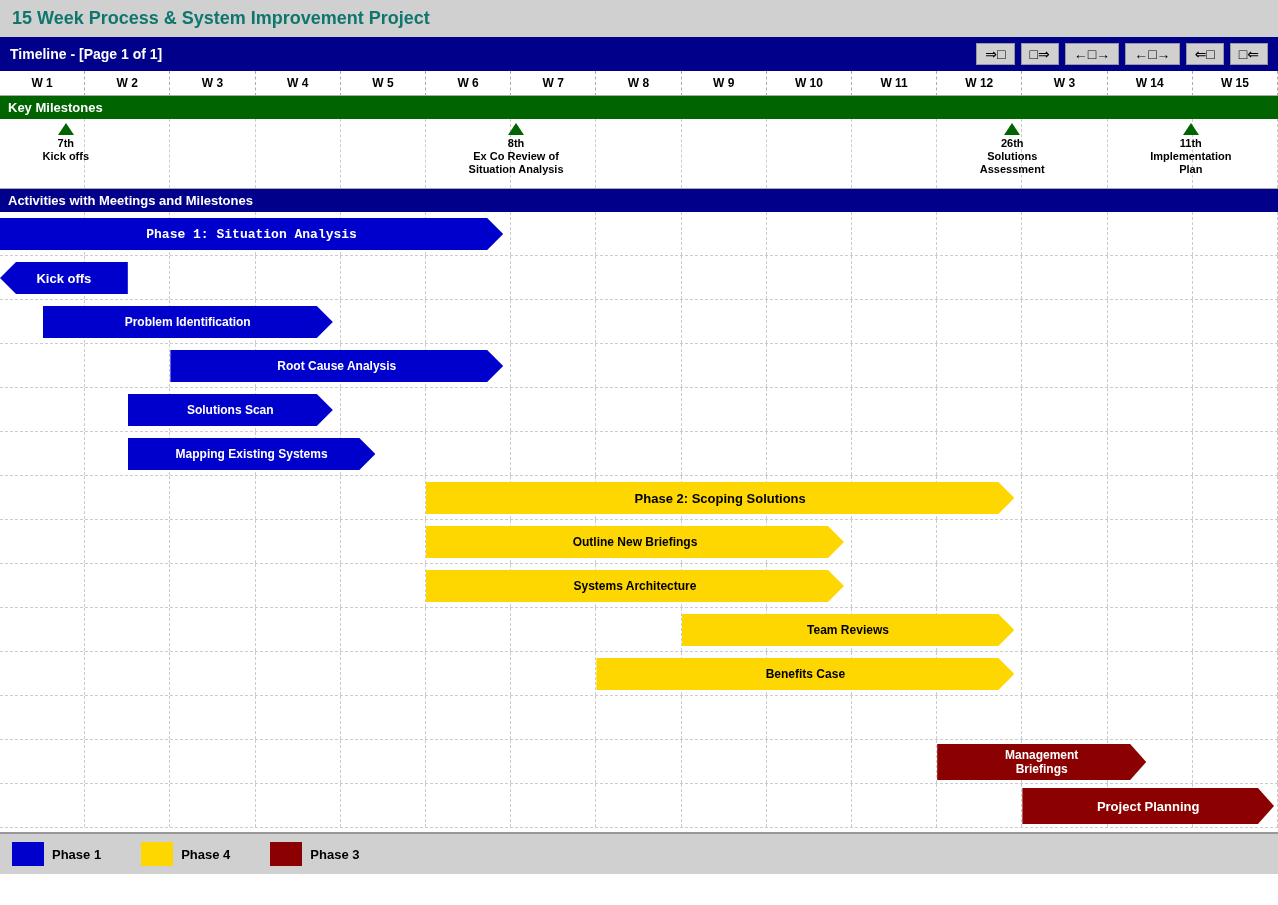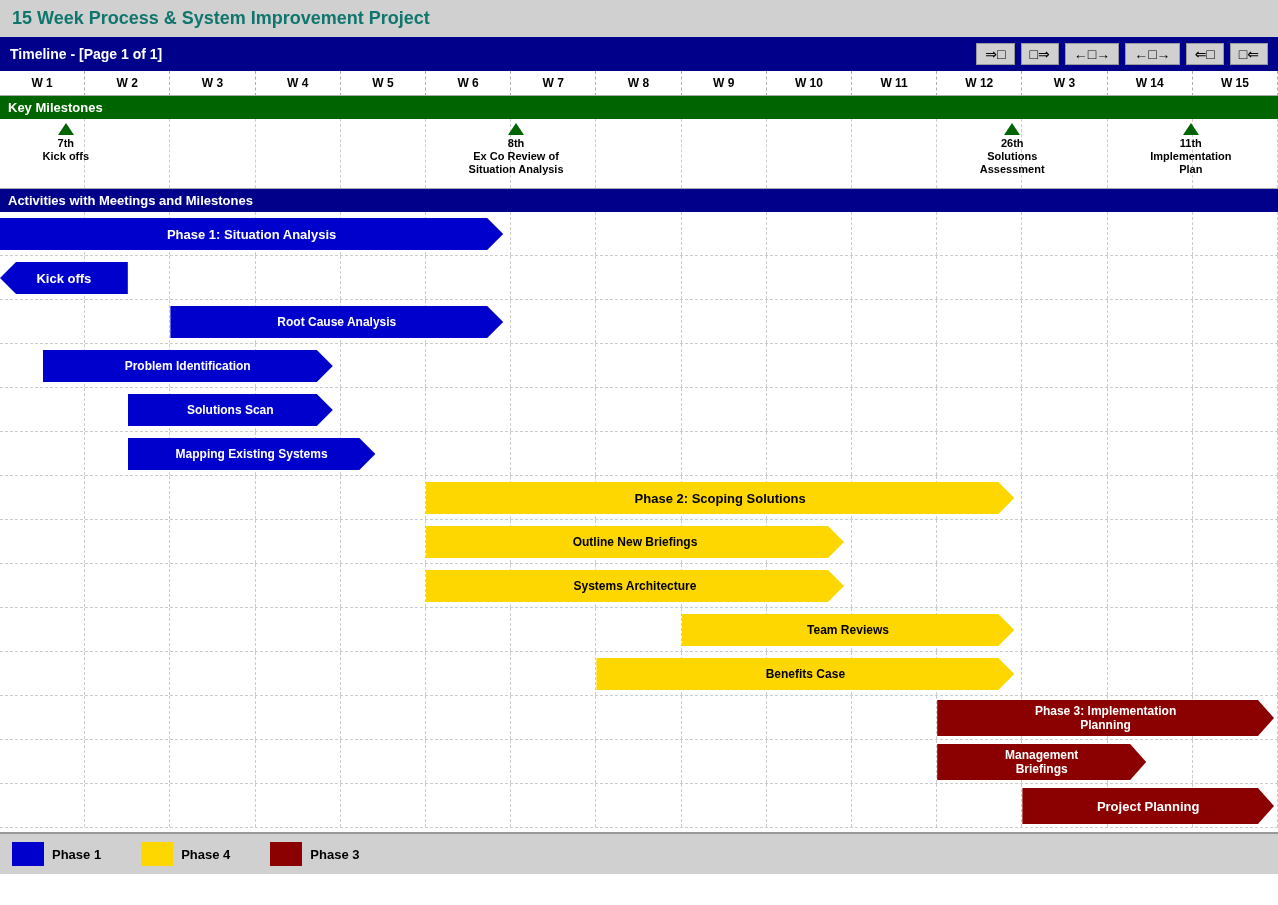--- a/index.html
+++ b/index.html
@@ -226,21 +226,21 @@
     <div class="milestone-marker" style="left: calc(13.5/15*100%); top:4px;">
       <div class="triangle"></div>
       <div style="font-size:11px; font-weight:bold; line-height:1.2; text-align:center;">11th<br>Implementation<br>Plan</div>
     </div>
   </div>
 
   <div class="section-header">Activities with Meetings and Milestones</div>
 
   <div>
 
-    <div style="position:relative; height:44px; border-bottom:1px dashed #ccc;">
+    <div style="position:relative; height:44px; border-bottom:1px dashed #ccc;font-family:Liberation Mono, monospace;">
       <div style="position:absolute;top:0;left:0;right:0;bottom:0;display:grid;grid-template-columns:repeat(15,1fr);">
         <div style="border-right:1px dashed #ccc"></div>
           <div style="border-right:1px dashed #ccc"></div>
           <div style="border-right:1px dashed #ccc"></div>
           <div style="border-right:1px dashed #ccc"></div>
           <div style="border-right:1px dashed #ccc"></div>
           <div style="border-right:1px dashed #ccc"></div>
           <div style="border-right:1px dashed #ccc"></div>
           <div style="border-right:1px dashed #ccc"></div>
           <div style="border-right:1px dashed #ccc"></div>
@@ -286,20 +286,41 @@
           <div style="border-right:1px dashed #ccc"></div>
           <div style="border-right:1px dashed #ccc"></div>
           <div style="border-right:1px dashed #ccc"></div>
           <div style="border-right:1px dashed #ccc"></div>
           <div style="border-right:1px dashed #ccc"></div>
           <div style="border-right:1px dashed #ccc"></div>
           <div style="border-right:1px dashed #ccc"></div>
           <div style="border-right:1px dashed #ccc"></div>
           <div style="border-right:1px dashed #ccc"></div>
       </div>
+      <div class="bar bar-blue" style="left:calc(0.5/15*100%); width:calc(3.5/15*100% - 8px); top:6px; height:32px;">Problem Identification</div>
+    </div>
+
+    <div style="position:relative; height:44px; border-bottom:1px dashed #ccc;">
+      <div style="position:absolute;top:0;left:0;right:0;bottom:0;display:grid;grid-template-columns:repeat(15,1fr);">
+        <div style="border-right:1px dashed #ccc"></div>
+          <div style="border-right:1px dashed #ccc"></div>
+          <div style="border-right:1px dashed #ccc"></div>
+          <div style="border-right:1px dashed #ccc"></div>
+          <div style="border-right:1px dashed #ccc"></div>
+          <div style="border-right:1px dashed #ccc"></div>
+          <div style="border-right:1px dashed #ccc"></div>
+          <div style="border-right:1px dashed #ccc"></div>
+          <div style="border-right:1px dashed #ccc"></div>
+          <div style="border-right:1px dashed #ccc"></div>
+          <div style="border-right:1px dashed #ccc"></div>
+          <div style="border-right:1px dashed #ccc"></div>
+          <div style="border-right:1px dashed #ccc"></div>
+          <div style="border-right:1px dashed #ccc"></div>
+          <div style="border-right:1px dashed #ccc"></div>
+      </div>
       <div class="bar bar-blue" style="left:calc(2/15*100%); width:calc(4/15*100% - 8px); top:6px; height:32px;">Root Cause Analysis</div>
     </div>
 
     <div style="position:relative; height:44px; border-bottom:1px dashed #ccc;">
       <div style="position:absolute;top:0;left:0;right:0;bottom:0;display:grid;grid-template-columns:repeat(15,1fr);">
         <div style="border-right:1px dashed #ccc"></div>
           <div style="border-right:1px dashed #ccc"></div>
           <div style="border-right:1px dashed #ccc"></div>
           <div style="border-right:1px dashed #ccc"></div>
           <div style="border-right:1px dashed #ccc"></div>
@@ -307,41 +328,20 @@
           <div style="border-right:1px dashed #ccc"></div>
           <div style="border-right:1px dashed #ccc"></div>
           <div style="border-right:1px dashed #ccc"></div>
           <div style="border-right:1px dashed #ccc"></div>
           <div style="border-right:1px dashed #ccc"></div>
           <div style="border-right:1px dashed #ccc"></div>
           <div style="border-right:1px dashed #ccc"></div>
           <div style="border-right:1px dashed #ccc"></div>
           <div style="border-right:1px dashed #ccc"></div>
       </div>
-      <div class="bar bar-blue" style="left:calc(0.5/15*100%); width:calc(3.5/15*100% - 8px); top:6px; height:32px;">Problem Identification</div>
-    </div>
-
-    <div style="position:relative; height:44px; border-bottom:1px dashed #ccc;">
-      <div style="position:absolute;top:0;left:0;right:0;bottom:0;display:grid;grid-template-columns:repeat(15,1fr);">
-        <div style="border-right:1px dashed #ccc"></div>
-          <div style="border-right:1px dashed #ccc"></div>
-          <div style="border-right:1px dashed #ccc"></div>
-          <div style="border-right:1px dashed #ccc"></div>
-          <div style="border-right:1px dashed #ccc"></div>
-          <div style="border-right:1px dashed #ccc"></div>
-          <div style="border-right:1px dashed #ccc"></div>
-          <div style="border-right:1px dashed #ccc"></div>
-          <div style="border-right:1px dashed #ccc"></div>
-          <div style="border-right:1px dashed #ccc"></div>
-          <div style="border-right:1px dashed #ccc"></div>
-          <div style="border-right:1px dashed #ccc"></div>
-          <div style="border-right:1px dashed #ccc"></div>
-          <div style="border-right:1px dashed #ccc"></div>
-          <div style="border-right:1px dashed #ccc"></div>
-      </div>
       <div class="bar bar-blue" style="left:calc(1.5/15*100%); width:calc(2.5/15*100% - 8px); top:6px; height:32px;">Solutions Scan</div>
     </div>
 
     <div style="position:relative; height:44px; border-bottom:1px dashed #ccc;">
       <div style="position:absolute;top:0;left:0;right:0;bottom:0;display:grid;grid-template-columns:repeat(15,1fr);">
         <div style="border-right:1px dashed #ccc"></div>
           <div style="border-right:1px dashed #ccc"></div>
           <div style="border-right:1px dashed #ccc"></div>
           <div style="border-right:1px dashed #ccc"></div>
           <div style="border-right:1px dashed #ccc"></div>
@@ -475,21 +475,20 @@
           <div style="border-right:1px dashed #ccc"></div>
           <div style="border-right:1px dashed #ccc"></div>
           <div style="border-right:1px dashed #ccc"></div>
           <div style="border-right:1px dashed #ccc"></div>
           <div style="border-right:1px dashed #ccc"></div>
           <div style="border-right:1px dashed #ccc"></div>
           <div style="border-right:1px dashed #ccc"></div>
           <div style="border-right:1px dashed #ccc"></div>
           <div style="border-right:1px dashed #ccc"></div>
       </div>
-      <div class="bar bar-red" style="left:calc(11/15*100%); width:calc(4/15*100% - 4px); top:4px; height:36px; font-size:12px; text-align:center; line-height:1.2;">Phase 3: Implementation<br>Planning</div>
     </div>
 
     <div style="position:relative; height:44px; border-bottom:1px dashed #ccc;">
       <div style="position:absolute;top:0;left:0;right:0;bottom:0;display:grid;grid-template-columns:repeat(15,1fr);">
         <div style="border-right:1px dashed #ccc"></div>
           <div style="border-right:1px dashed #ccc"></div>
           <div style="border-right:1px dashed #ccc"></div>
           <div style="border-right:1px dashed #ccc"></div>
           <div style="border-right:1px dashed #ccc"></div>
           <div style="border-right:1px dashed #ccc"></div>

